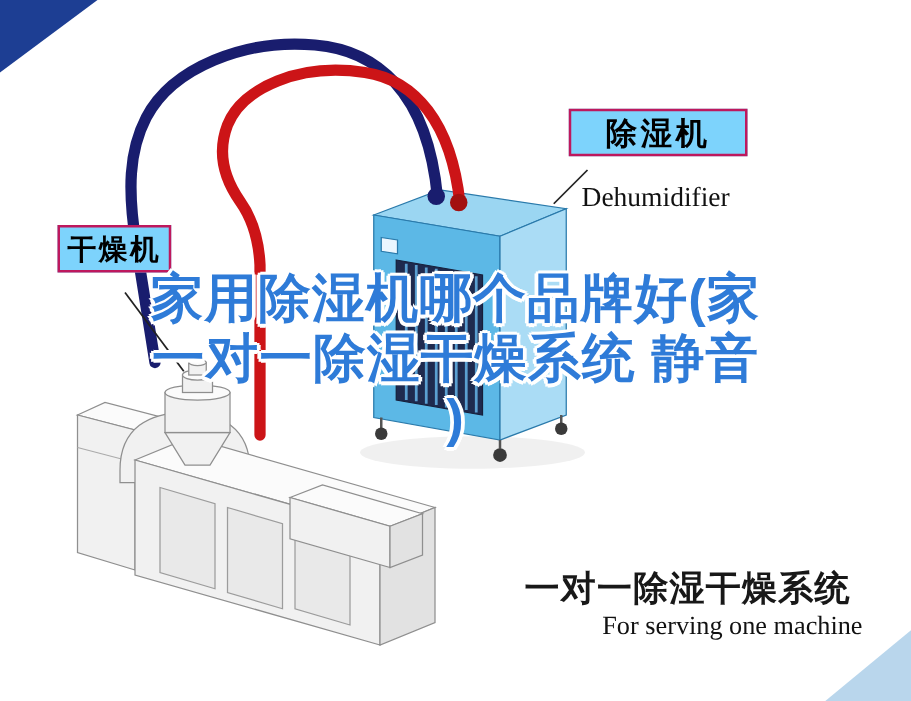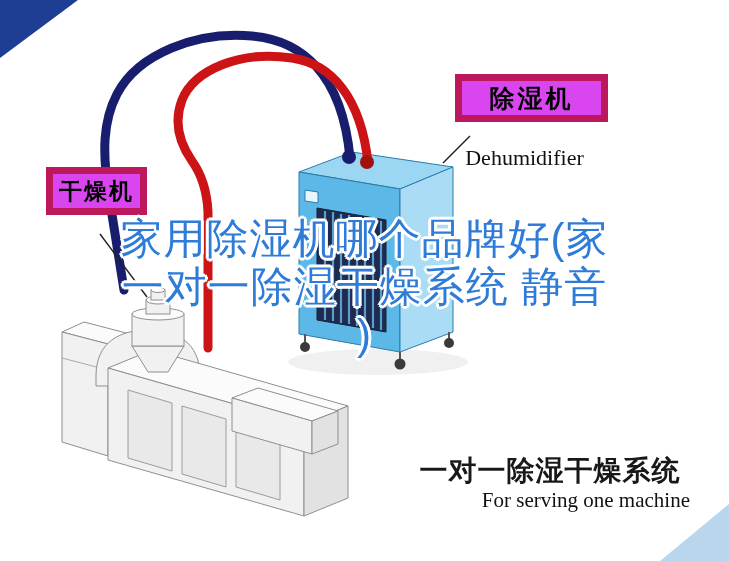--- a/index.html
+++ b/index.html
@@ -40,33 +40,33 @@
   .stub-red{fill:#a31010;}
   .pointer{stroke:#222;stroke-width:1.4;}
   .corner-dark{fill:var(--corner-dark);}
   .corner-light{fill:var(--corner-light);}
   .wheel{fill:#3a3a3a;}
   .fork{stroke:#555;stroke-width:2;}
   .shadow{fill:rgba(0,0,0,0.06);}
 
   
   .label-box{
-    position:absolute;border:7px solid #be185d;background:#d946ef;
+    position:absolute;border:2px solid #be185d;background:#7dd3fc;
     display:flex;align-items:center;justify-content:center;
-    font-weight:bold;color:#000;
+    font-weight:bold;color:#000;margin-top:13px;
   }
   .cn-dehu{left:455px;top:74px;width:139px;height:34px;font-size:25px;letter-spacing:3px;}
   .en-dehu{position:absolute;left:455px;top:109px;width:139px;text-align:center;
     font-family:"Liberation Serif",serif;font-size:22px;color:#111;margin-top:36px;}
   .cn-hopper{left:46px;top:167px;width:87px;height:34px;font-size:23px;letter-spacing:2px;text-align:right;}
   .en-hopper{position:absolute;left:46px;top:202px;width:87px;text-align:center;
     font-family:"Liberation Serif",serif;font-size:21px;color:#111;}
   .overlay-title{
     position:absolute;left:0;top:215px;width:729px;text-align:center;
-    font-size:42px;font-weight:normal;line-height:48px;letter-spacing:1px;
+    font-size:42px;font-weight:bold;line-height:48px;letter-spacing:1px;
     color:var(--overlay-blue);
     text-shadow:3px 0 0 #fff,-3px 0 0 #fff,0 3px 0 #fff,0 -3px 0 #fff,
       2px 2px 0 #fff,-2px 2px 0 #fff,2px -2px 0 #fff,-2px -2px 0 #fff;
   }
   .caption-cn{position:absolute;left:410px;top:452px;width:280px;text-align:center;
     font-size:28px;font-weight:bold;color:#181818;letter-spacing:1px;}
   .caption-en{position:absolute;left:410px;top:488px;width:280px;text-align:right;
     font-family:"Liberation Serif",serif;font-size:21px;color:#111;}
 </style>
 </head>

